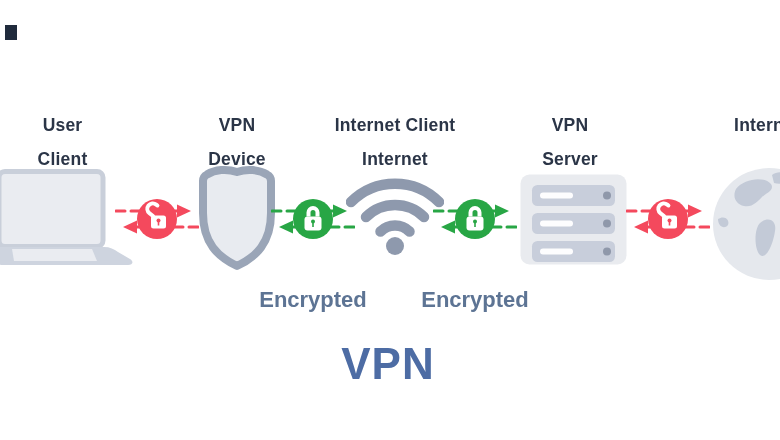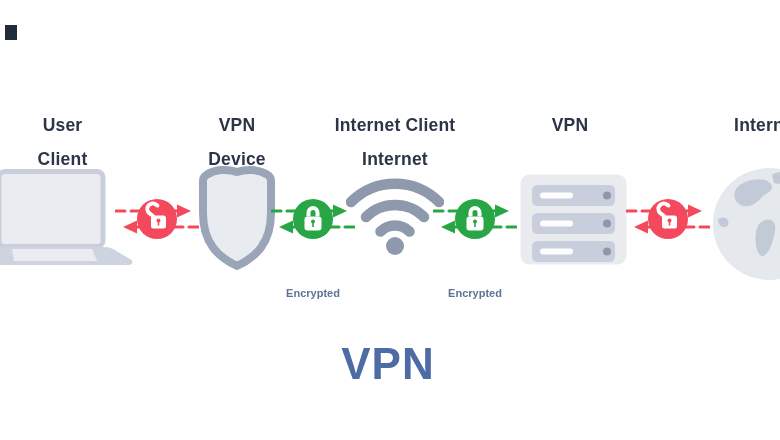--- a/index.html
+++ b/index.html
@@ -25,21 +25,21 @@
     font-weight:700;font-size:17.5px;line-height:26px;letter-spacing:.2px;
   }
   .node-label span{display:block;margin-top:8px;}
   .lbl-user{left:0;width:125px;}
   .lbl-client{left:177px;width:120px;}
   .lbl-isp{left:310px;width:170px;}
   .lbl-server{left:510px;width:120px;}
   .lbl-internet{left:707px;width:120px;}
   .encrypted{
     top:287px;width:120px;text-align:center;color:var(--encrypted-label);
-    font-weight:700;font-size:11px;
+    font-weight:700;font-size:22px;
   }
   .enc-1{left:253px;}
   .enc-2{left:415px;}
   .vpn-title{
     left:288px;top:339px;width:200px;text-align:center;
     color:var(--title);font-weight:700;font-size:44px;letter-spacing:1px;
   }
   svg{display:block;}
 </style>
 </head>
@@ -56,20 +56,21 @@
   <div class="abs node-label lbl-client">
     <span>VPN</span>
     <span>Device</span>
   </div>
   <div class="abs node-label lbl-isp">
     <span>Internet Client</span>
     <span>Internet</span>
   </div>
   <div class="abs node-label lbl-server">
     <span>VPN</span>
+    <span>Server</span>
   </div>
   <div class="abs node-label lbl-internet">
     <span>Internet</span>
   </div>
 
   <svg class="abs" style="left:-4px;top:168px;" width="140" height="100" viewBox="0 0 140 100">
     <rect x="3" y="3.5" width="104" height="75" rx="6" fill="var(--icon-light)" stroke="var(--icon-border)" stroke-width="5"></rect>
     <path d="M0,79 H108 C114,79 118,81 122,84 L134,91 C138,93.5 137,97 132,97 H7 C2,97 0,95 0,91 Z" fill="var(--icon-mid)"></path>
     <path d="M16,81 H96 L101,93 H18 Z" fill="var(--icon-light)"></path>
   </svg>

